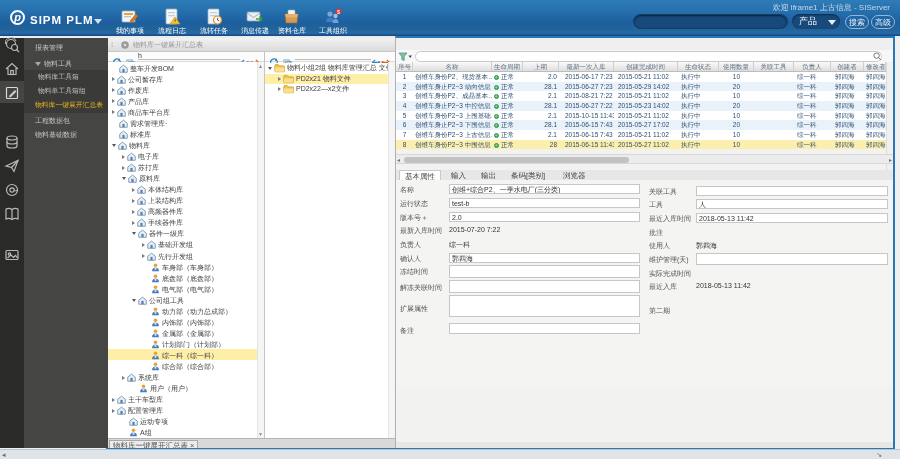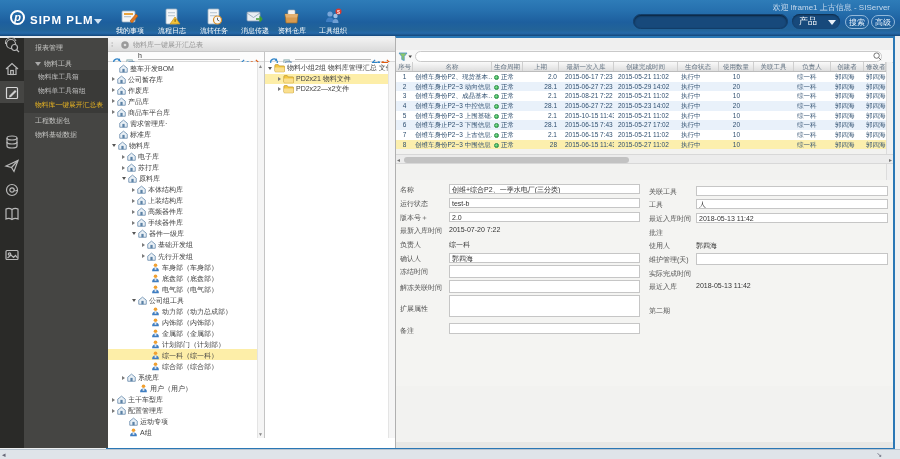--- a/index.html
+++ b/index.html
@@ -370,20 +370,23 @@
           <path d="M1 2.5 Q1 1.5 2 1.5 L5 1.5 L6 3 L11.5 3 Q12.5 3 12.5 4 L12.5 9 Q12.5 10 11.5 10 L2 10 Q1 10 1 9 Z" fill="#f5c842" stroke="#b8902a" stroke-width="0.8"></path>
           <path d="M1.2 5 L12.3 5 L12.3 9 Q12.3 9.8 11.5 9.8 L2 9.8 Q1.2 9.8 1.2 9 Z" fill="#fadf8e"></path>
         </svg><span class="tw" style="margin-left:2px;font-size:7px;">PD2x21 物料文件</span></div>
 <div class="trow" style="top:21.0px;height:10.5px;line-height:10.5px;padding-left:13px;"><span class="tw arrR"></span><svg class="tw" width="11" height="10" viewBox="0 0 13 11">
           <path d="M1 2.5 Q1 1.5 2 1.5 L5 1.5 L6 3 L11.5 3 Q12.5 3 12.5 4 L12.5 9 Q12.5 10 11.5 10 L2 10 Q1 10 1 9 Z" fill="#f5c842" stroke="#b8902a" stroke-width="0.8"></path>
           <path d="M1.2 5 L12.3 5 L12.3 9 Q12.3 9.8 11.5 9.8 L2 9.8 Q1.2 9.8 1.2 9 Z" fill="#fadf8e"></path>
         </svg><span class="tw" style="margin-left:2px;font-size:7px;">PD2x22—x2文件</span></div>
 </div>
 <div class="vsbar" style="left:280px;top:24px;height:376px;"></div>
 <div style="position:absolute;left:156px;top:14px;width:1px;height:386px;background:#c4c4c4;"></div>
+<div id="ptab">
+      <div class="tab">物料库一键展开汇总表 ×</div>
+    </div>
 </div>
 <div id="right" class="abs">
 <div id="rgray"></div>
 <div id="filterrow">
       <svg style="position:absolute;left:2px;top:2px;" width="15" height="9" viewBox="0 0 15 9">
         <path d="M1 1 H9 L6.2 4.5 V8.5 L3.8 7.5 V4.5 Z" fill="#8cc86a" stroke="#4a90c8" stroke-width="0.8"></path>
         <path d="M10.5 3.5 L14 3.5 L12.2 6 Z" fill="#444"></path>
       </svg>
       <div id="filterinput"></div>
       <svg style="position:absolute;right:11px;top:2px;" width="9" height="9" viewBox="0 0 10 10">
@@ -518,20 +521,27 @@
 <div class="tc" style="left:435px;width:33px;text-align:left;padding-left:4px;">郭四海</div>
 <div class="tc" style="left:468px;width:22px;text-align:left;">郭四海</div>
 </div>
 </div>
 <div id="tvsb"></div>
 <div id="thsb">
       <div class="thumb"></div>
       <div style="position:absolute;left:1px;top:1px;font-size:6px;color:#777;">◂</div>
       <div style="position:absolute;right:1px;top:1px;font-size:6px;color:#777;">▸</div>
     </div>
+<div id="ftabs">
+<div class="t active" style="left:3px;">基本属性</div>
+<div class="t" style="left:50px;">输入</div>
+<div class="t" style="left:80px;">输出</div>
+<div class="t" style="left:110px;">条码[类别]</div>
+<div class="t" style="left:162px;">浏览器</div>
+</div>
 <div style="position:absolute;left:0;top:404px;width:497px;height:6px;background:#e7e7e5;"></div>
 <div id="form">
 <div class="flabel" style="left:4px;top:5px;">名称</div>
 <div class="fbox" style="left:53px;top:4px;width:191px;height:10px;">创维+综合P2、一季水电厂(三分类)</div>
 <div class="flabel" style="left:4px;top:19px;">运行状态</div>
 <div class="fbox" style="left:53px;top:18px;width:191px;height:10px;">test-b</div>
 <div class="flabel" style="left:4px;top:33px;">版本号＋</div>
 <div class="fbox" style="left:53px;top:32px;width:191px;height:10px;">2.0</div>
 <div class="flabel" style="left:4px;top:46px;">最新入库时间</div>
 <div class="fval" style="left:53px;top:46px;">2015-07-20 7:22</div>

